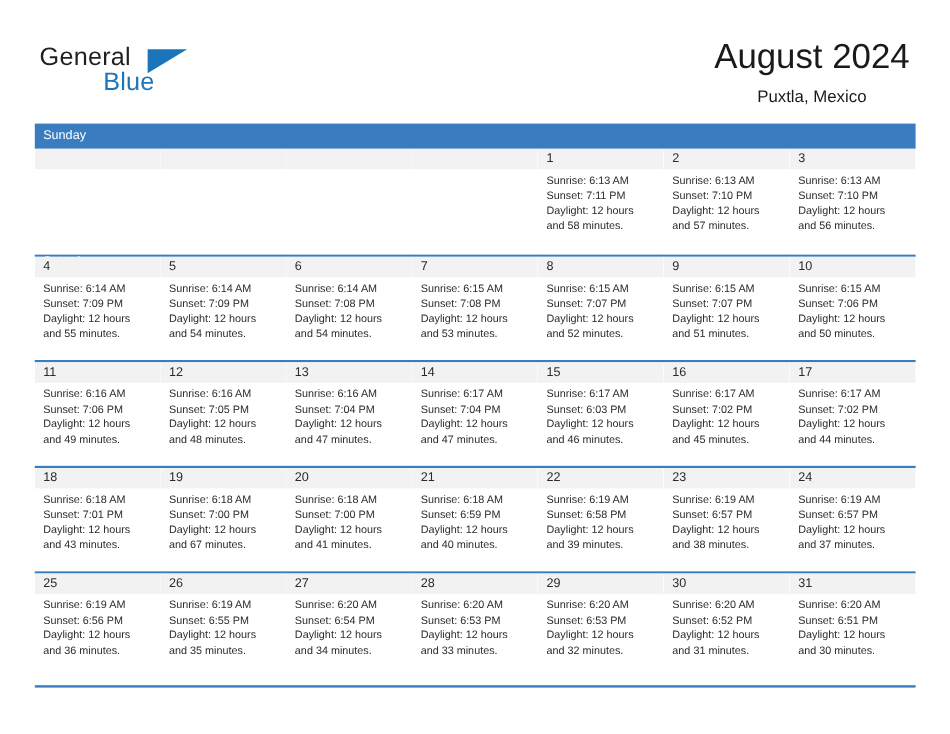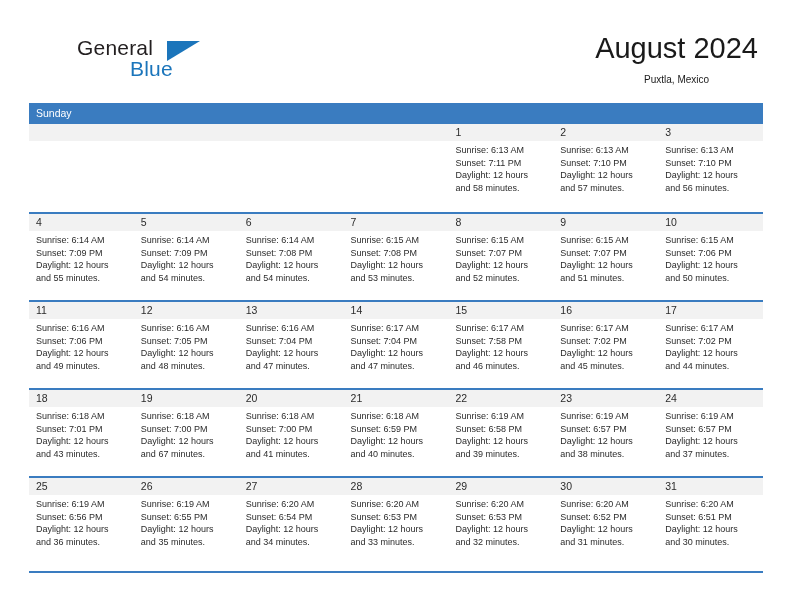--- a/index.html
+++ b/index.html
@@ -28,21 +28,20 @@
     top: 0;
     width: 792px;
     height: 100px;
   }
   .brand {
     position: absolute;
     left: 33px;
     top: 36px;
     width: 200px;
     height: 52px;
-    margin-left: 44px;
   }
   .brand-general {
     position: absolute;
     left: 0;
     top: 0;
     font-size: 21px;
     letter-spacing: 0.2px;
     color: #231f20;
     line-height: 24px;
   }
@@ -72,21 +71,21 @@
     text-align: center;
   }
   .cal-title {
     font-size: 29px;
     font-weight: normal;
     color: #1a1a1a;
     line-height: 34px;
     white-space: nowrap;
   }
   .cal-subtitle {
-    font-size: 10px;
+    font-size: 14px;
     font-weight: normal;
     color: #1a1a1a;
     line-height: 18px;
     margin-top: 6px;
     white-space: nowrap;
   }
 
   
   .calendar {
     position: absolute;
@@ -323,21 +322,21 @@
               <div>Sunrise: 6:17 AM</div>
               <div>Sunset: 7:04 PM</div>
               <div>Daylight: 12 hours</div>
               <div>and 47 minutes.</div>
             </div>
           </div>
           <div class="day-cell">
             <div class="day-head">15</div>
             <div class="day-body">
               <div>Sunrise: 6:17 AM</div>
-              <div>Sunset: 7:58 PM</div>
+              <div>Sunset: 6:03 PM</div>
               <div>Daylight: 12 hours</div>
               <div>and 46 minutes.</div>
             </div>
           </div>
           <div class="day-cell">
             <div class="day-head">16</div>
             <div class="day-body">
               <div>Sunrise: 6:17 AM</div>
               <div>Sunset: 7:02 PM</div>
               <div>Daylight: 12 hours</div>

